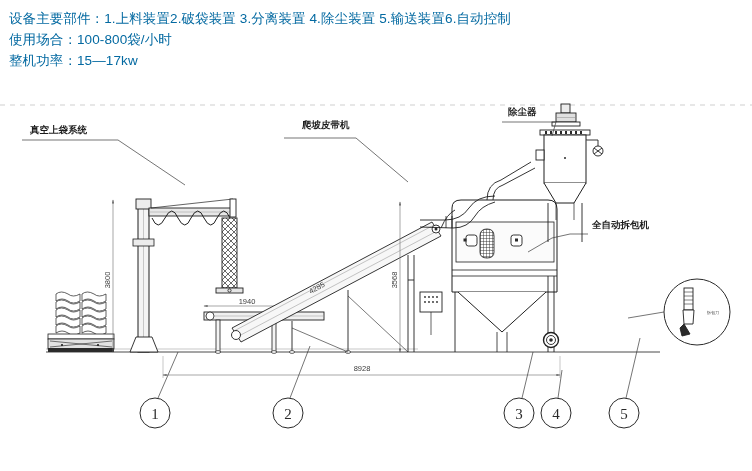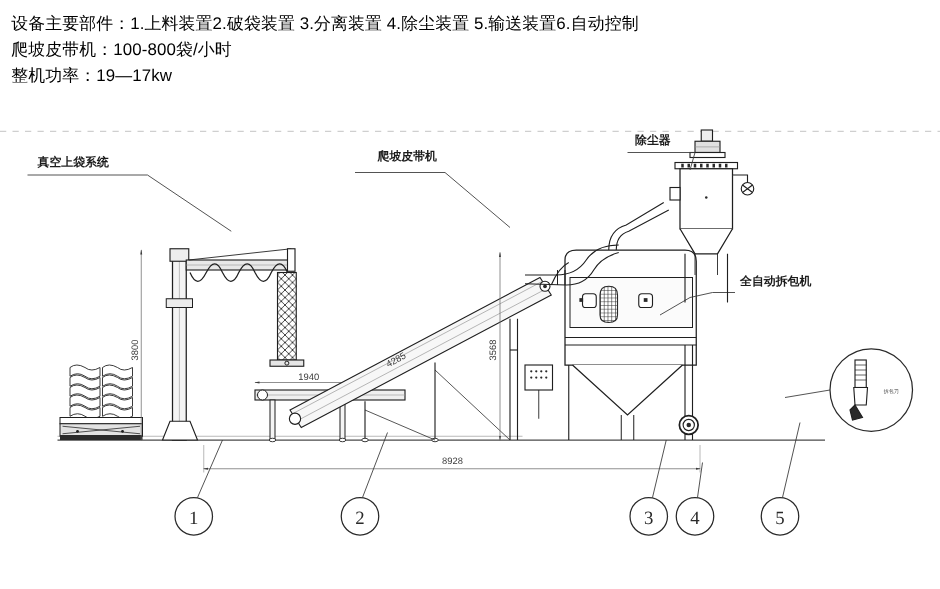--- a/index.html
+++ b/index.html
@@ -26,21 +26,21 @@
     position: absolute;
     left: 0;
     top: 0;
     width: 752px;
     padding: 8px 0 0 9px;
     box-sizing: border-box;
   }
   .spec-line {
     font-size: 13.5px;
     line-height: 21px;
-    color: #000000;
+    color: #0369a1;
     white-space: nowrap;
     letter-spacing: 0.1px;
   }
 
   
   #drawing {
     position: absolute;
     left: 0;
     top: 100px;
     width: 752px;
@@ -73,22 +73,22 @@
     fill: #3a3a3a;
   }
 </style>
 </head>
 <body>
 
 <div id="page">
 
   <div id="spec-block">
     <div class="spec-line">设备主要部件：1.上料装置2.破袋装置 3.分离装置 4.除尘装置 5.输送装置6.自动控制</div>
-    <div class="spec-line">爬坡皮带机：100-800袋/小时</div>
-    <div class="spec-line">整机功率：19—17kw</div>
+    <div class="spec-line">使用场合：100-800袋/小时</div>
+    <div class="spec-line">整机功率：15—17kw</div>
   </div>
 
   <div id="drawing">
   <svg width="752" height="371" viewBox="0 0 752 371" xmlns="http://www.w3.org/2000/svg">
 
     <defs>
       <pattern id="meshPat" width="3" height="3" patternUnits="userSpaceOnUse">
         <rect width="3" height="3" fill="#ffffff"></rect>
         <path d="M0 0 H3 M0 0 V3" stroke="#2a2a2a" stroke-width="0.9"></path>
       </pattern>

